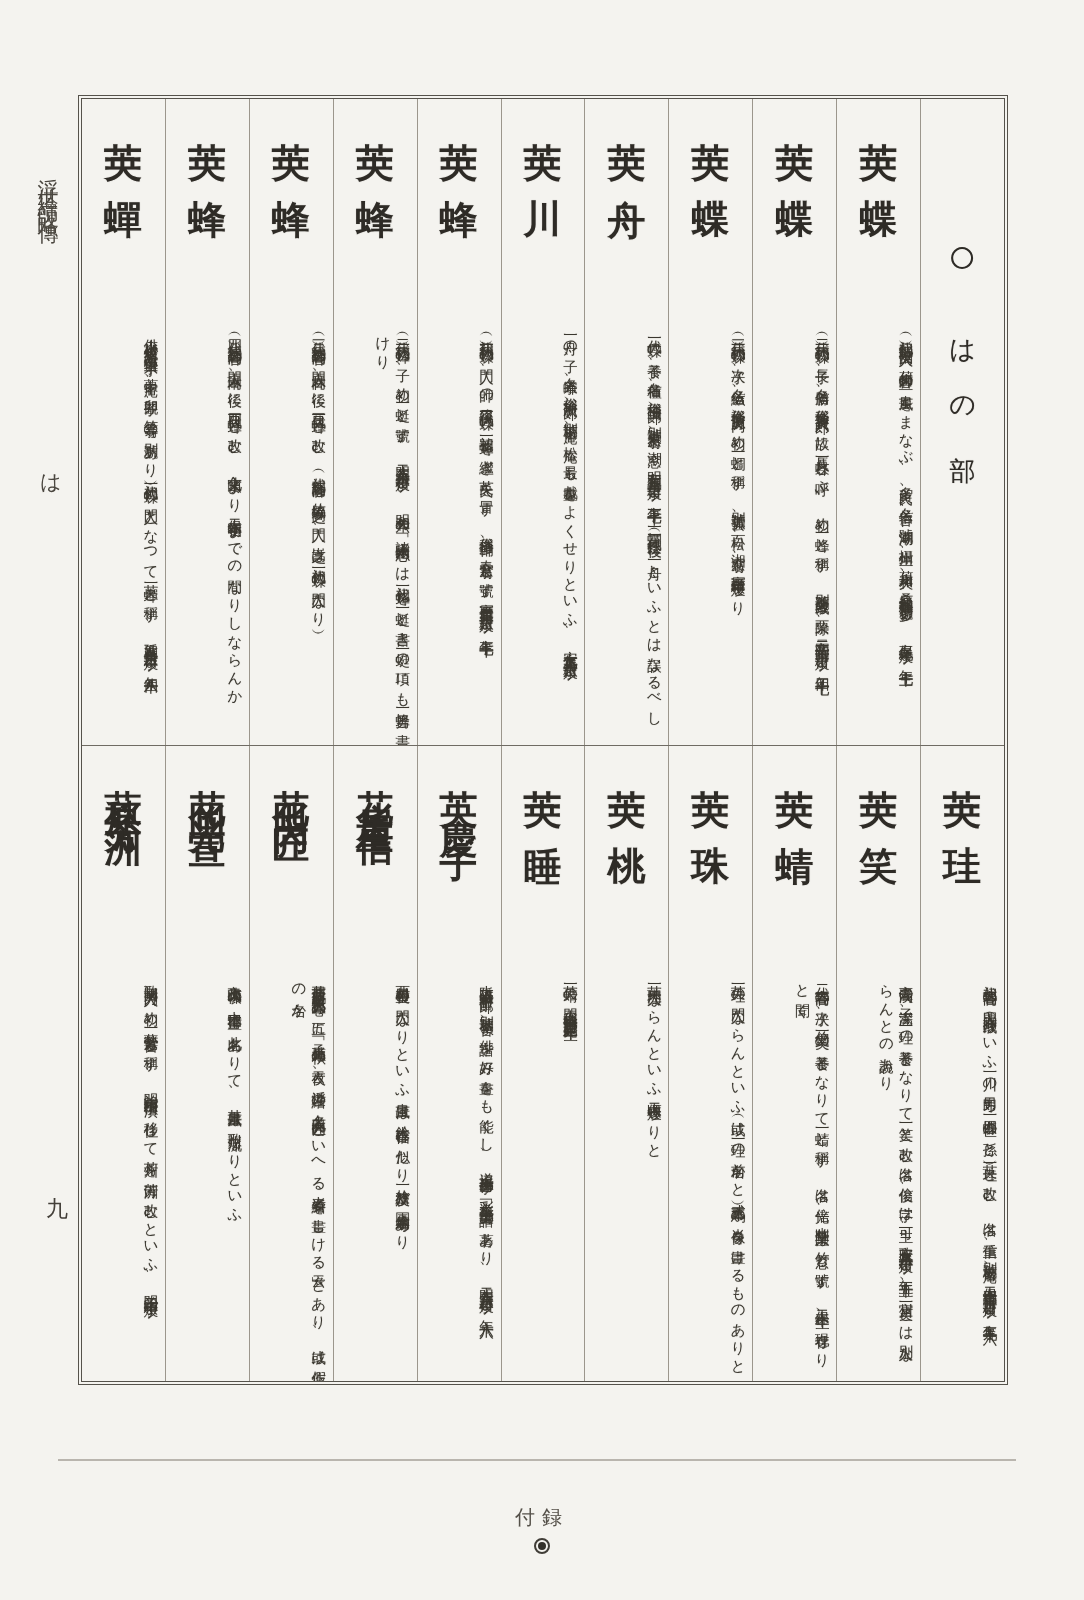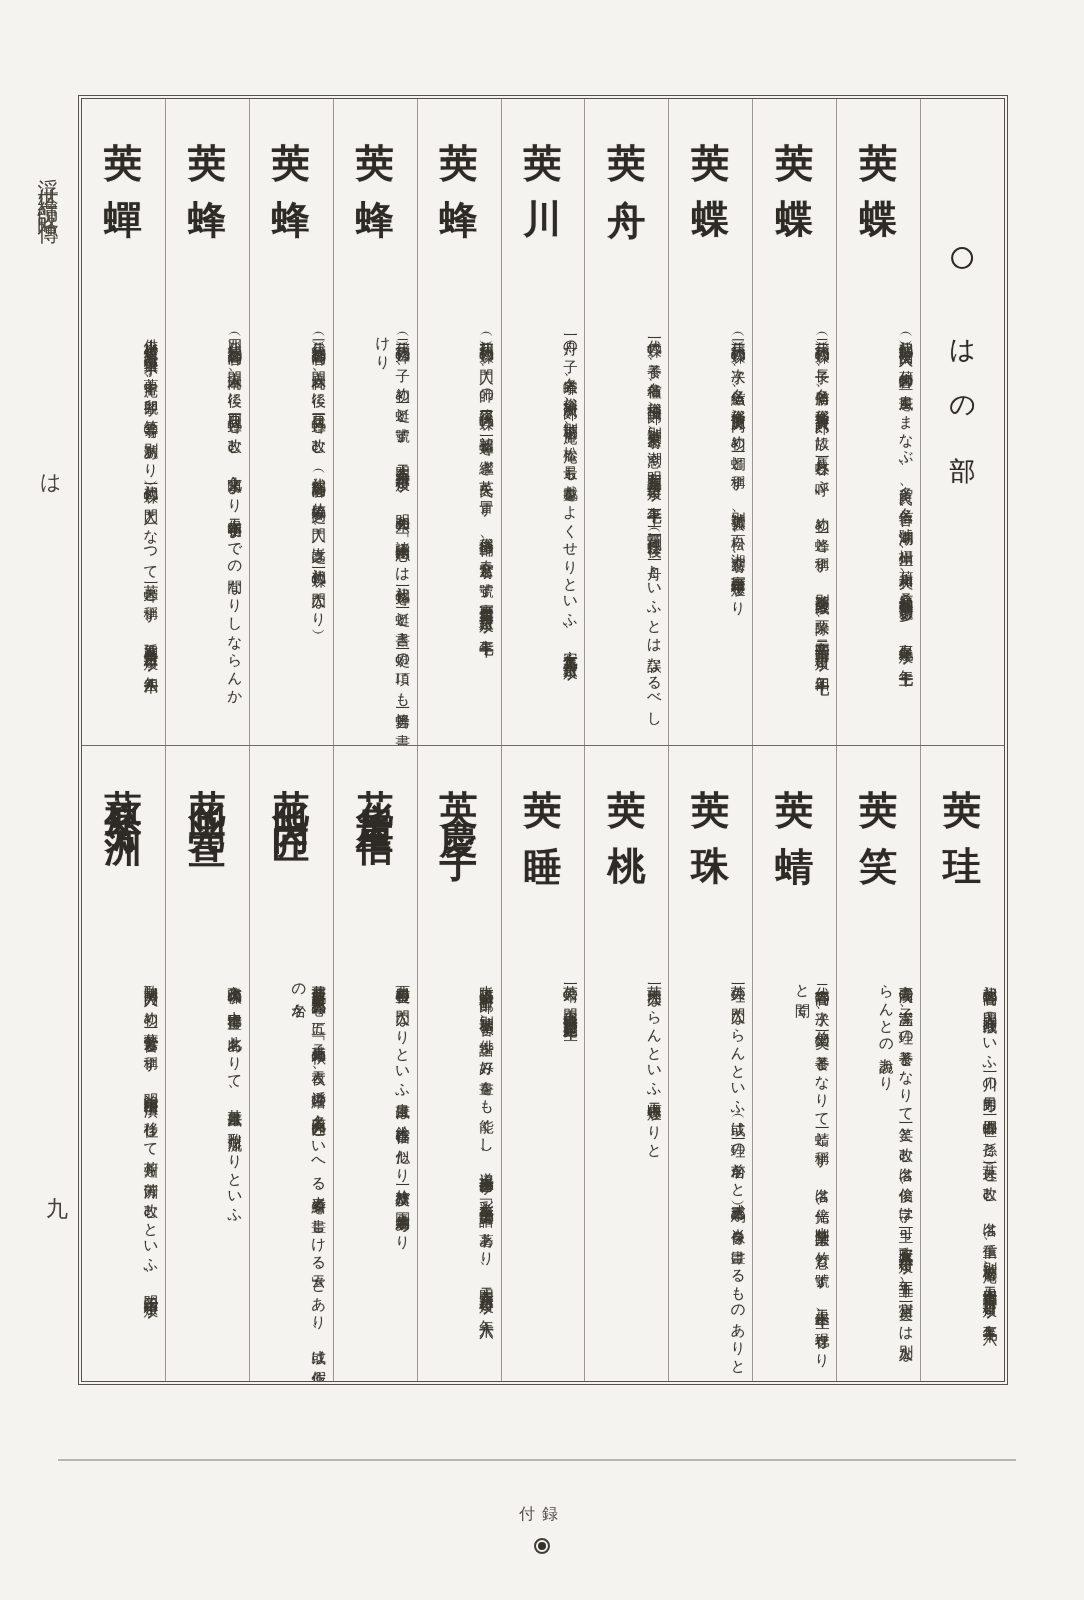--- a/index.html
+++ b/index.html
@@ -50,21 +50,21 @@
     position:absolute;left:34px;top:162px;
     writing-mode:vertical-rl;text-orientation:upright;
     font-size:21px;letter-spacing:9px;color:#4a463f;
   }
   .margin-ha{position:absolute;left:40px;top:468px;font-size:21px;color:#4a463f;}
   .page-num{position:absolute;left:46px;top:1194px;font-size:22px;color:#44403a;}
   
   .footer-rule{position:absolute;left:58px;top:1459px;width:958px;height:2px;background:#b9b5ae;}
   .footer-label{
     position:absolute;top:1504px;left:50%;transform:translateX(-50%);
-    font-size:16px;letter-spacing:7px;color:#55514a;
+    font-size:20px;letter-spacing:7px;color:#55514a;
   }
   .footer-dot{
     position:absolute;top:1538px;left:50%;transform:translateX(-50%);
     width:12px;height:12px;border:2px solid #403d37;border-radius:50%;
     display:flex;align-items:center;justify-content:center;
   }
   .footer-dot::after{content:"";width:8px;height:8px;border-radius:50%;background:#34312b;}
 </style>
 </head>
 <body>

